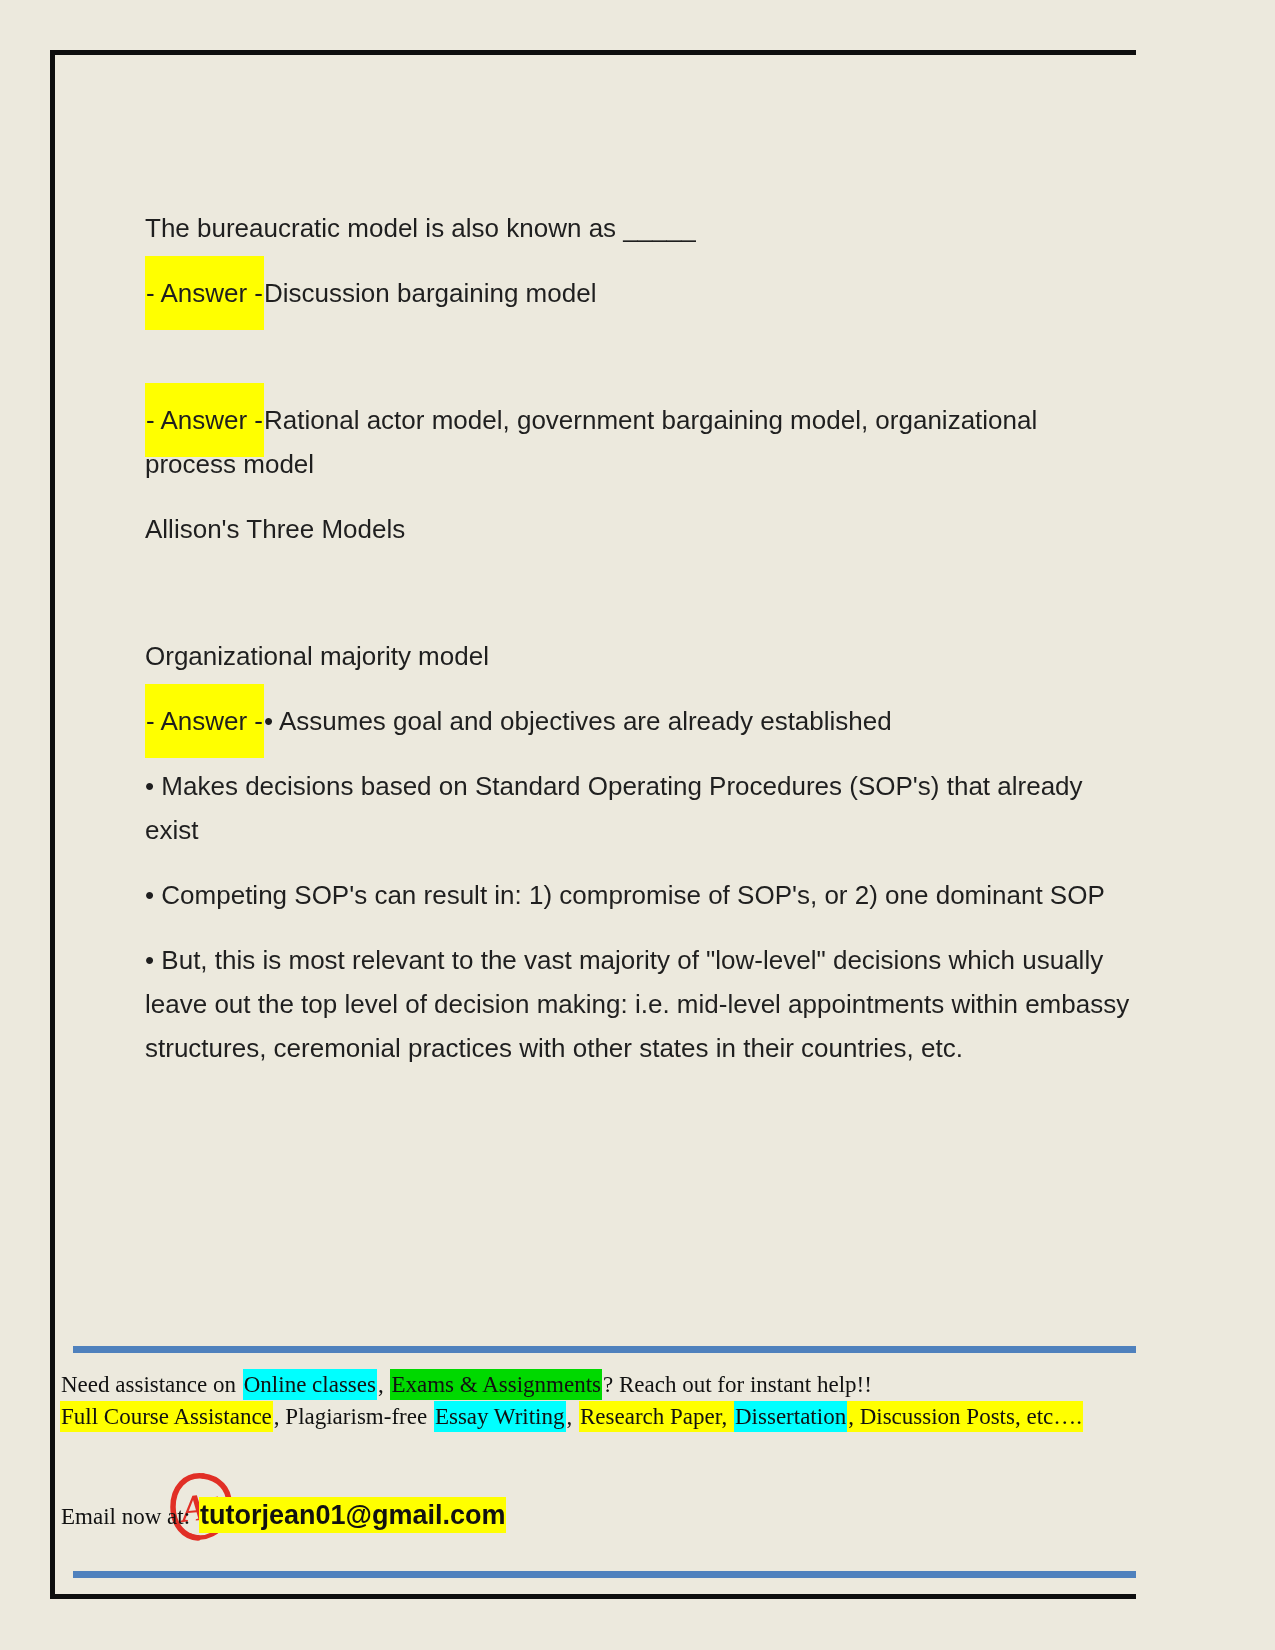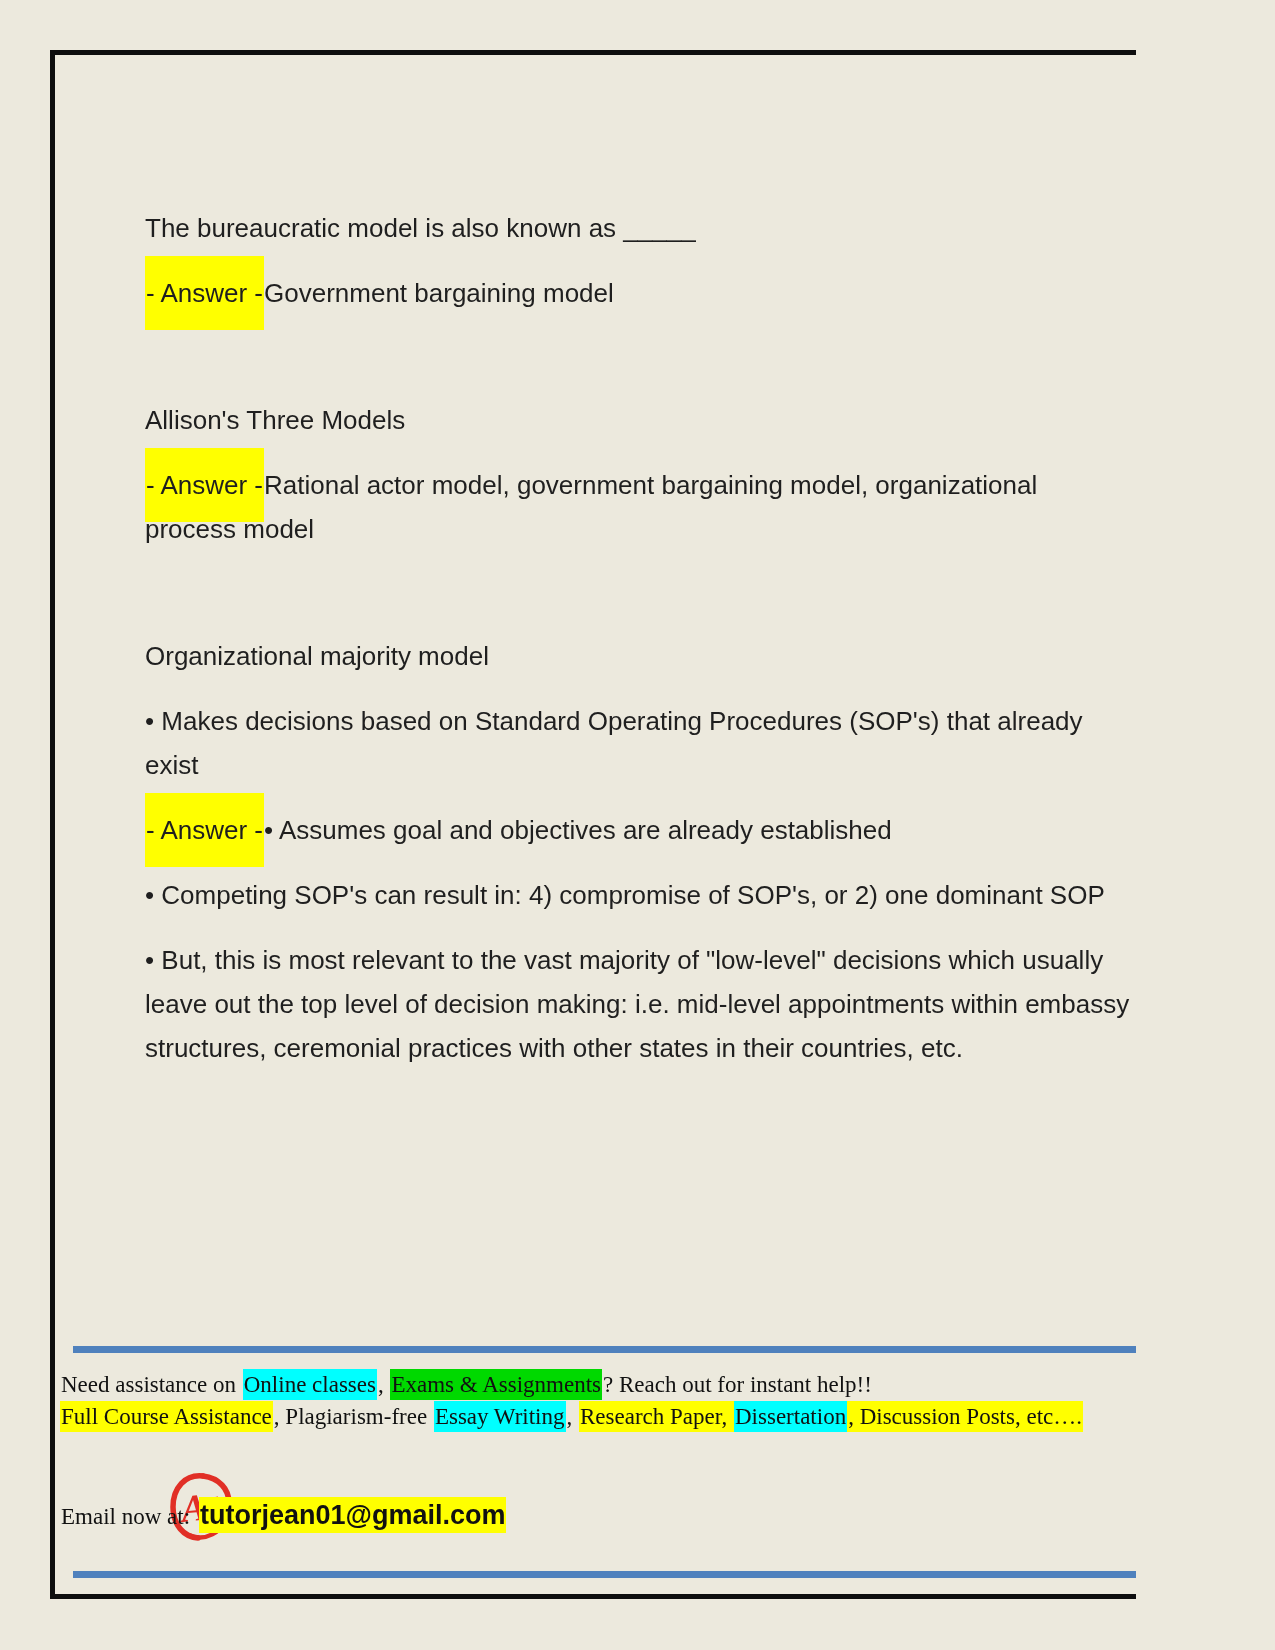--- a/index.html
+++ b/index.html
@@ -81,33 +81,33 @@
 </style>
 </head>
 <body>
 
 <div class="canvas">
   <div class="page-border"></div>
 
   <div class="body-text">
 
     <p>The bureaucratic model is also known as _____</p>
-    <p><span class="hl-yellow">- Answer -</span><span>Government bargaining model</span></p>
+    <p><span class="hl-yellow">- Answer -</span><span>Discussion bargaining model</span></p>
 
     <div class="group-gap"></div>
 
+    <p><span class="hl-yellow">- Answer -</span><span>Rational actor model, government bargaining model, organizational process model</span></p>
     <p>Allison's Three Models</p>
-    <p><span class="hl-yellow">- Answer -</span><span>Rational actor model, government bargaining model, organizational process model</span></p>
 
     <div class="group-gap"></div>
 
     <p>Organizational majority model</p>
+    <p><span class="hl-yellow">- Answer -</span><span>• Assumes goal and objectives are already established</span></p>
     <p>• Makes decisions based on Standard Operating Procedures (SOP's) that already exist</p>
-    <p><span class="hl-yellow">- Answer -</span><span>• Assumes goal and objectives are already established</span></p>
-    <p>• Competing SOP's can result in: 4) compromise of SOP's, or 2) one dominant SOP</p>
+    <p>• Competing SOP's can result in: 1) compromise of SOP's, or 2) one dominant SOP</p>
     <p>• But, this is most relevant to the vast majority of "low-level" decisions which usually leave out the top level of decision making: i.e. mid-level appointments within embassy structures, ceremonial practices with other states in their countries, etc.</p>
   </div>
 
   <div class="rule rule-top"></div>
 
   <div class="footer-line f1"><span>Need assistance on </span><span style="background-color: rgb(0, 255, 255);">Online classes</span><span>, </span><span style="background-color: rgb(0, 217, 0);">Exams &amp; Assignments</span><span>? Reach out for instant help!!</span></div>
   <div class="footer-line f2"><span style="background-color: rgb(255, 255, 0);">Full Course Assistance</span><span>, Plagiarism-free </span><span style="background-color: rgb(0, 255, 255);">Essay Writing</span><span>, </span><span style="background-color: rgb(255, 255, 0);">Research Paper, </span><span style="background-color: rgb(0, 255, 255);">Dissertation</span><span style="background-color: rgb(255, 255, 0);">, Discussion Posts, etc….</span></div>
 
   <div class="logo">
     <svg width="68" height="72" viewBox="0 0 68 72">

